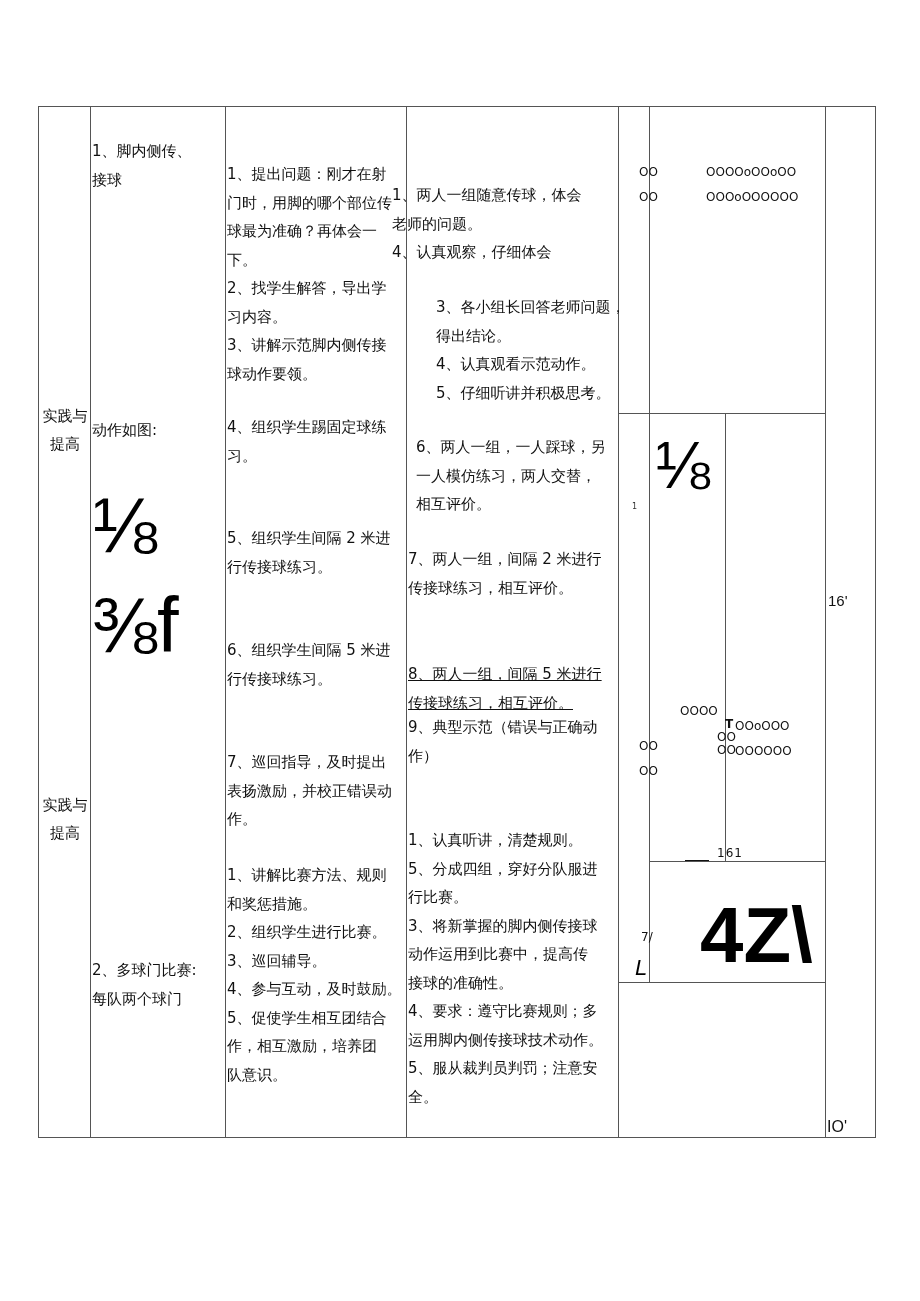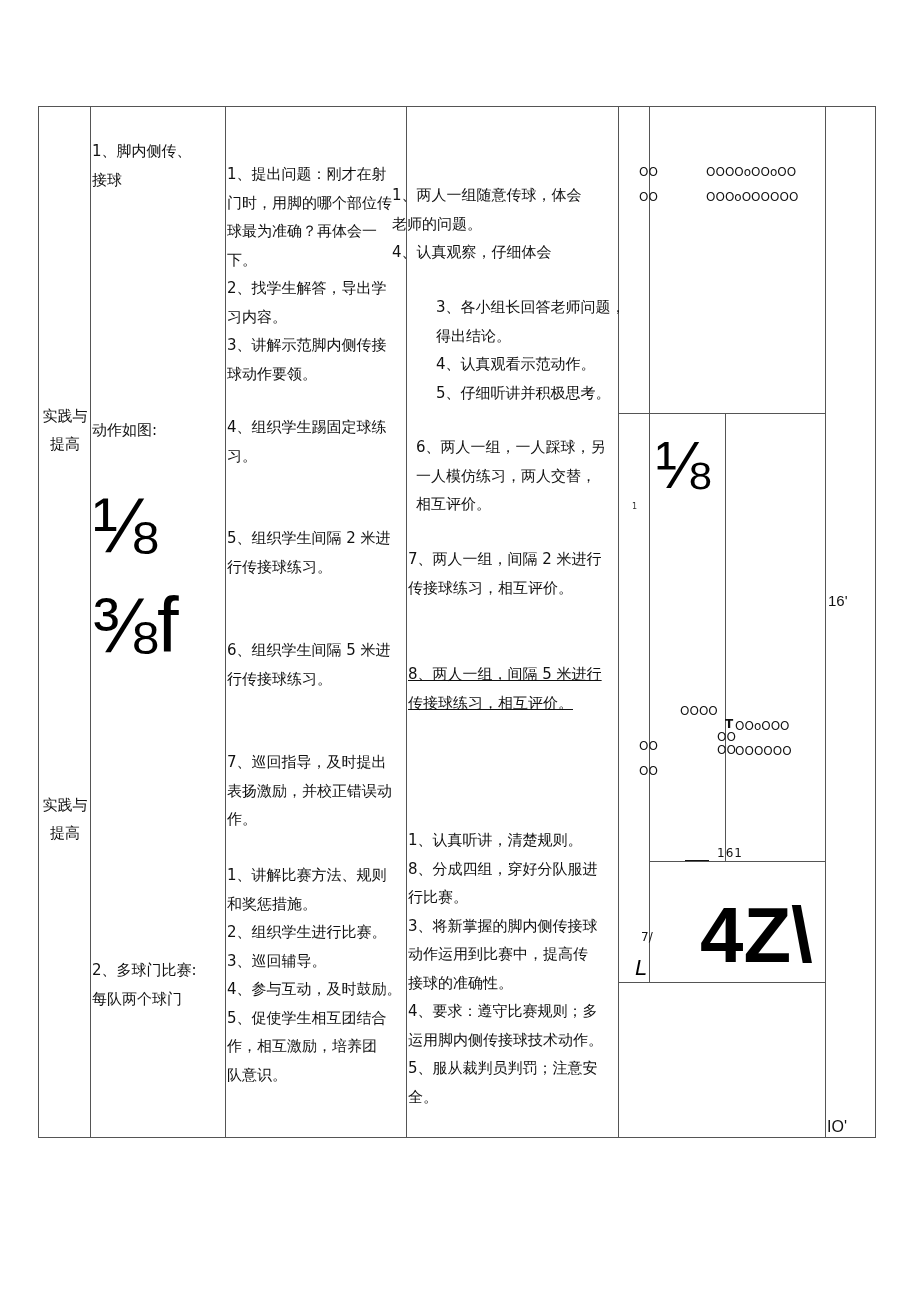--- a/index.html
+++ b/index.html
@@ -114,23 +114,27 @@
     <div>相互评价。</div>
   </div>
   <div class="para" style="left:408px; top:545px;">
     <div>7、两人一组，间隔 2 米进行</div>
     <div>传接球练习，相互评价。</div>
   </div>
   <div class="para" style="left:408px; top:660px;text-decoration:underline;">
     <div>8、两人一组，间隔 5 米进行</div>
     <div>传接球练习，相互评价。</div>
   </div>
+  <div class="para" style="left:408px; top:713px;">
+    <div>9、典型示范（错误与正确动</div>
+    <div>作）</div>
+  </div>
   <div class="para" style="left:408px; top:826px;">
     <div>1、认真听讲，清楚规则。</div>
-    <div>8、分成四组，穿好分队服进</div>
+    <div>5、分成四组，穿好分队服进</div>
     <div>行比赛。</div>
     <div>3、将新掌握的脚内侧传接球</div>
     <div>动作运用到比赛中，提高传</div>
     <div>接球的准确性。</div>
     <div>4、要求：遵守比赛规则；多</div>
     <div>运用脚内侧传接球技术动作。</div>
     <div>5、服从裁判员判罚；注意安</div>
     <div>全。</div>
   </div>
 

